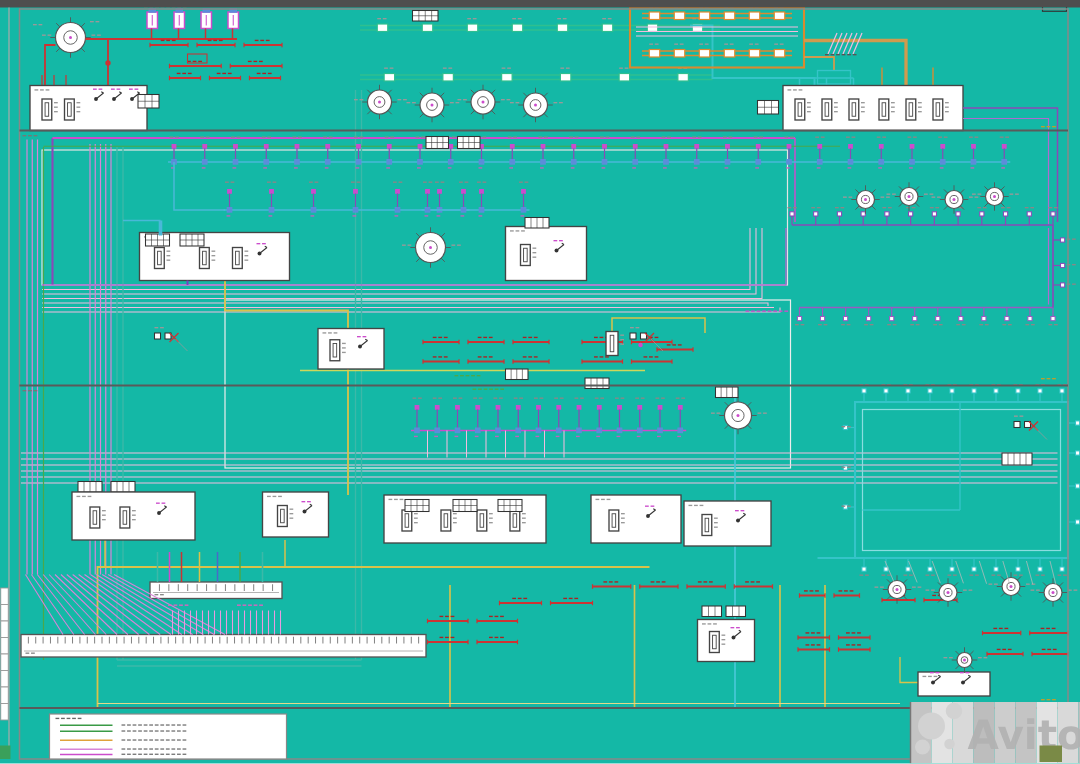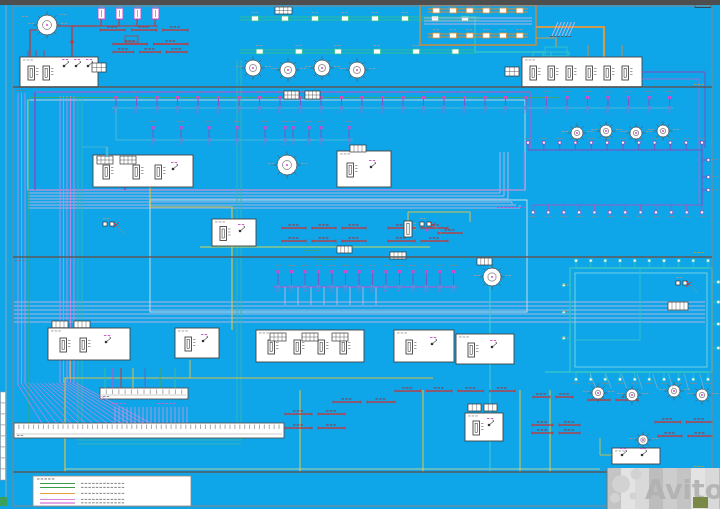--- a/index.html
+++ b/index.html
@@ -1,16 +1,16 @@
 <!DOCTYPE html>
 <html><head>
 <meta charset="utf-8">
 <style>
   html,body{margin:0;padding:0;background:#fff;}
-  #stage{position:relative;width:720px;height:509px;background:#0ea5e9;overflow:hidden;
+  #stage{position:relative;width:720px;height:509px;background:#14b8a6;overflow:hidden;
          font-family:"DejaVu Sans",sans-serif;}
   svg{display:block}
 </style>
 </head>
 <body>
 
 <div id="stage">
   <svg id="cv" width="720" height="509" viewBox="0 0 720 509">
       <g>
         <rect x="28" y="100" width="497" height="90" fill="none" stroke="#e4e4e4" stroke-width="0.8"></rect>

